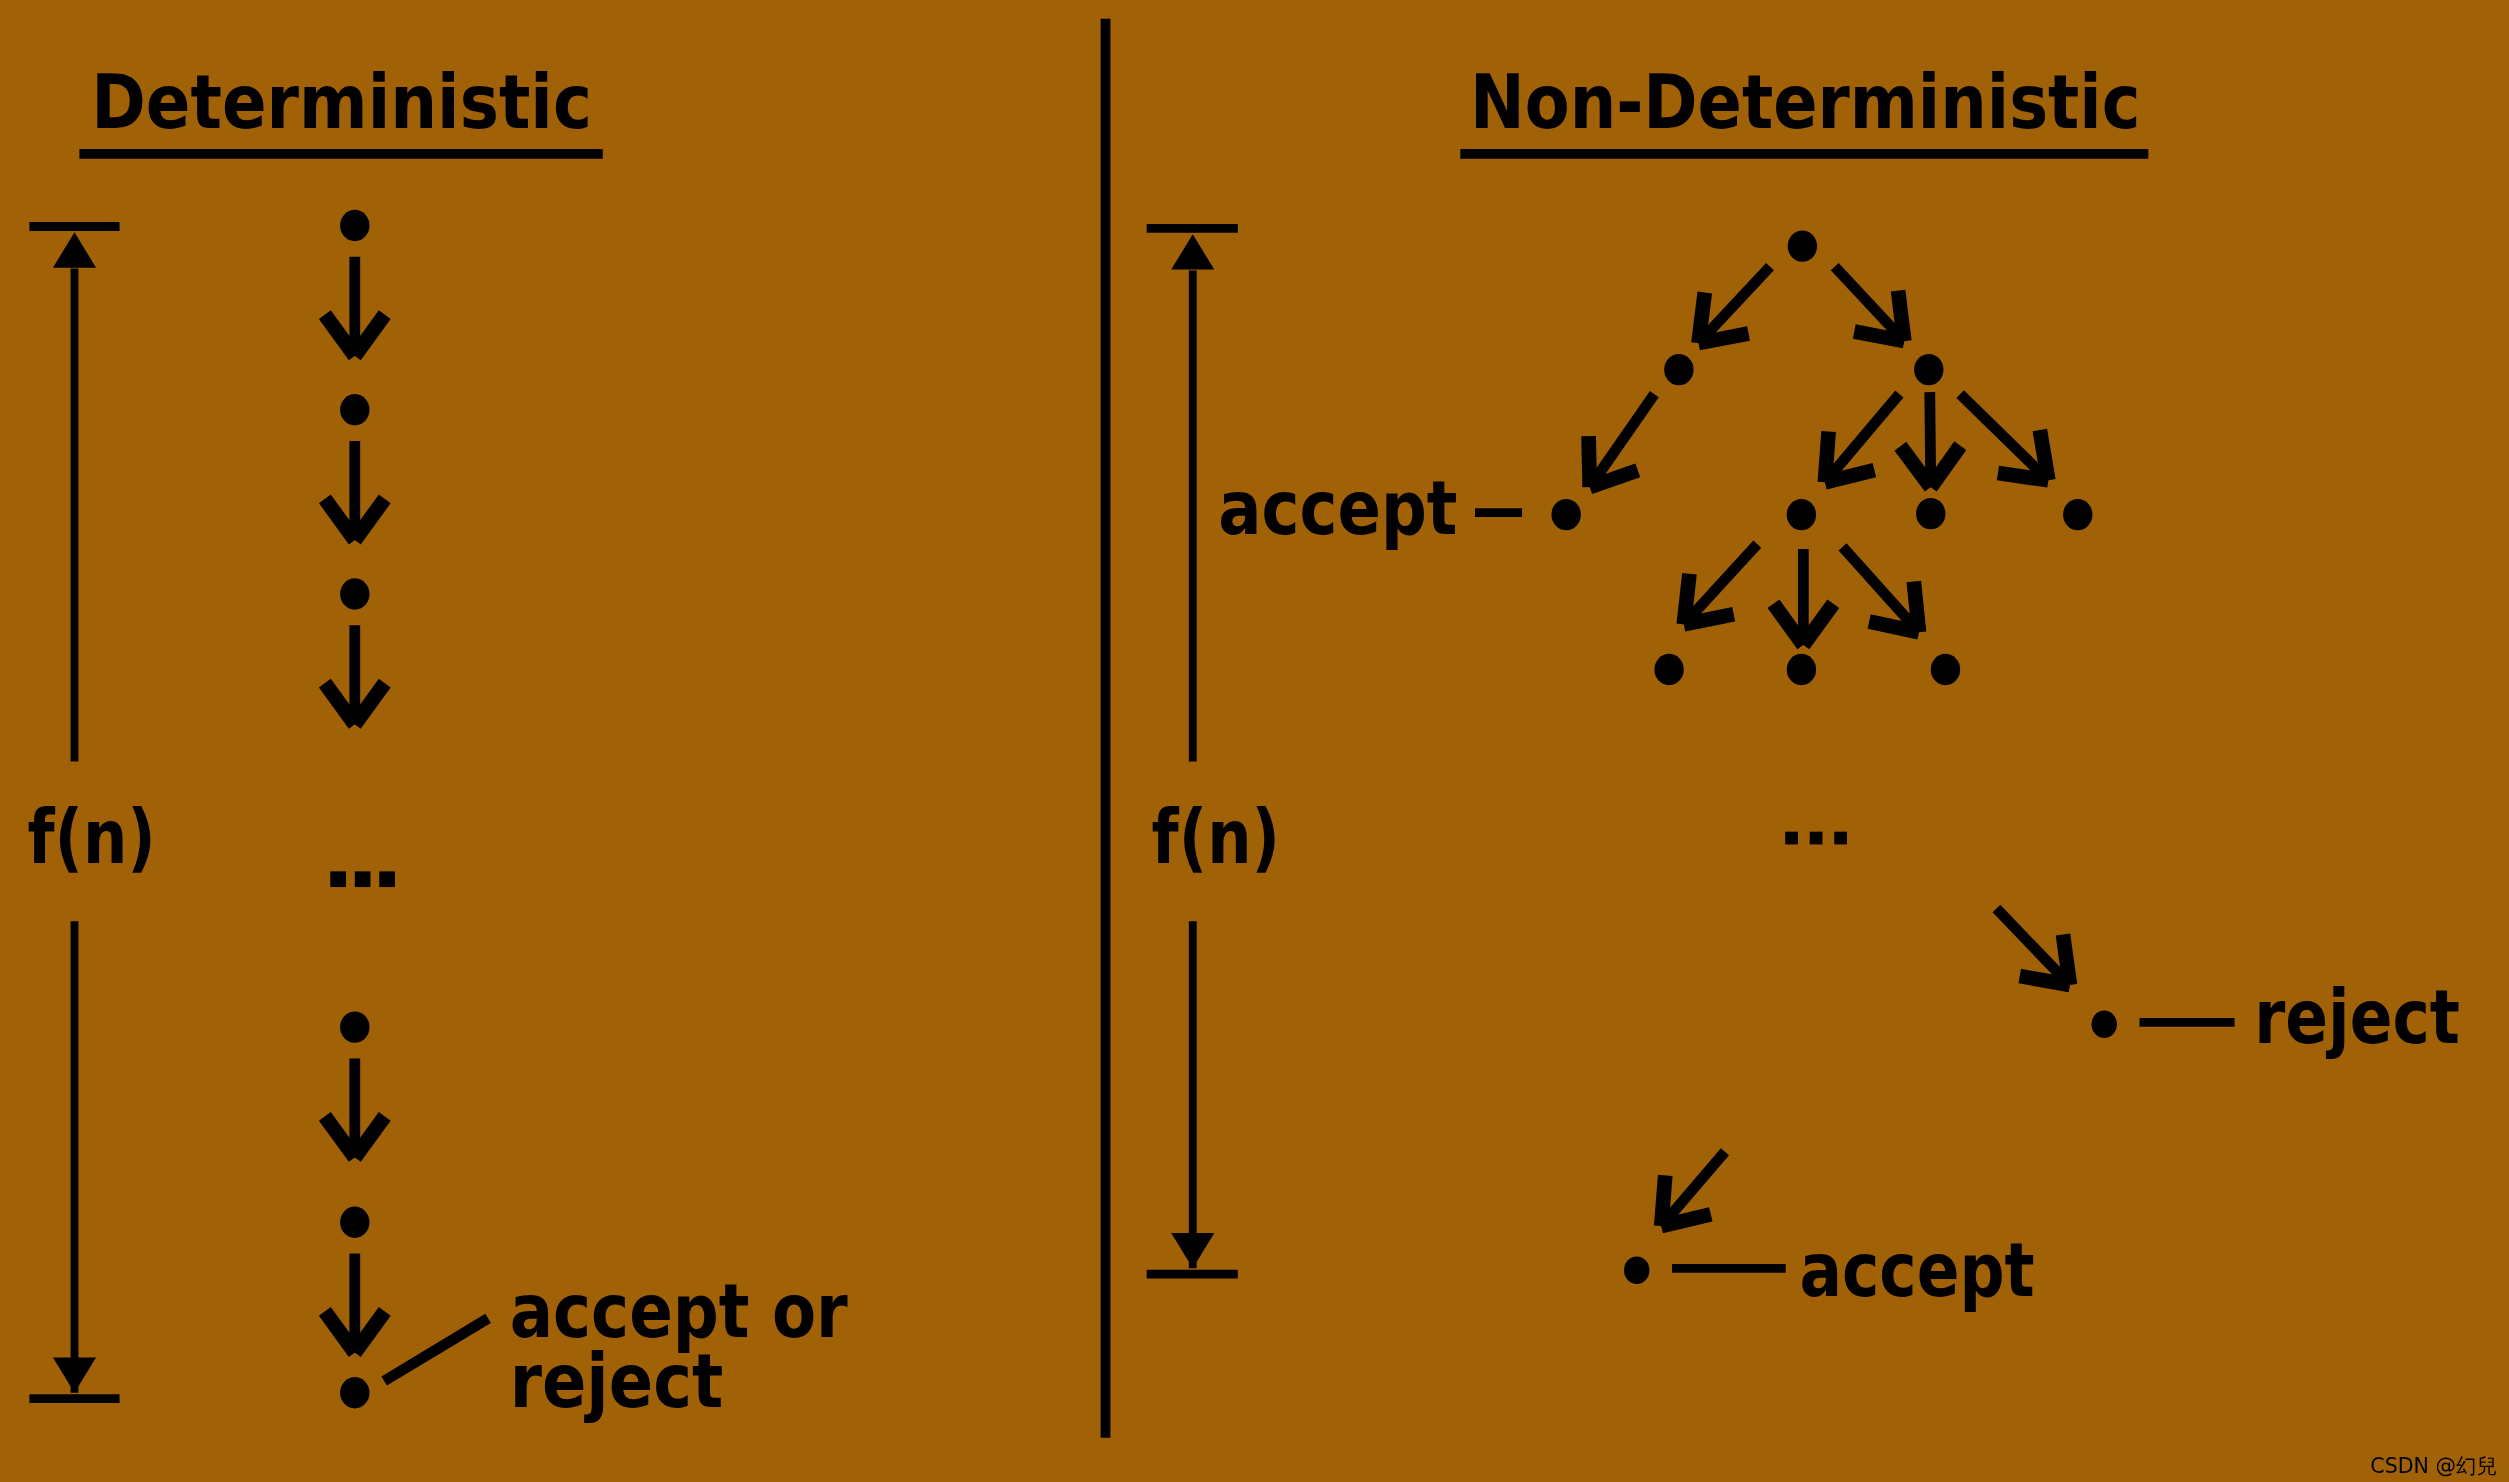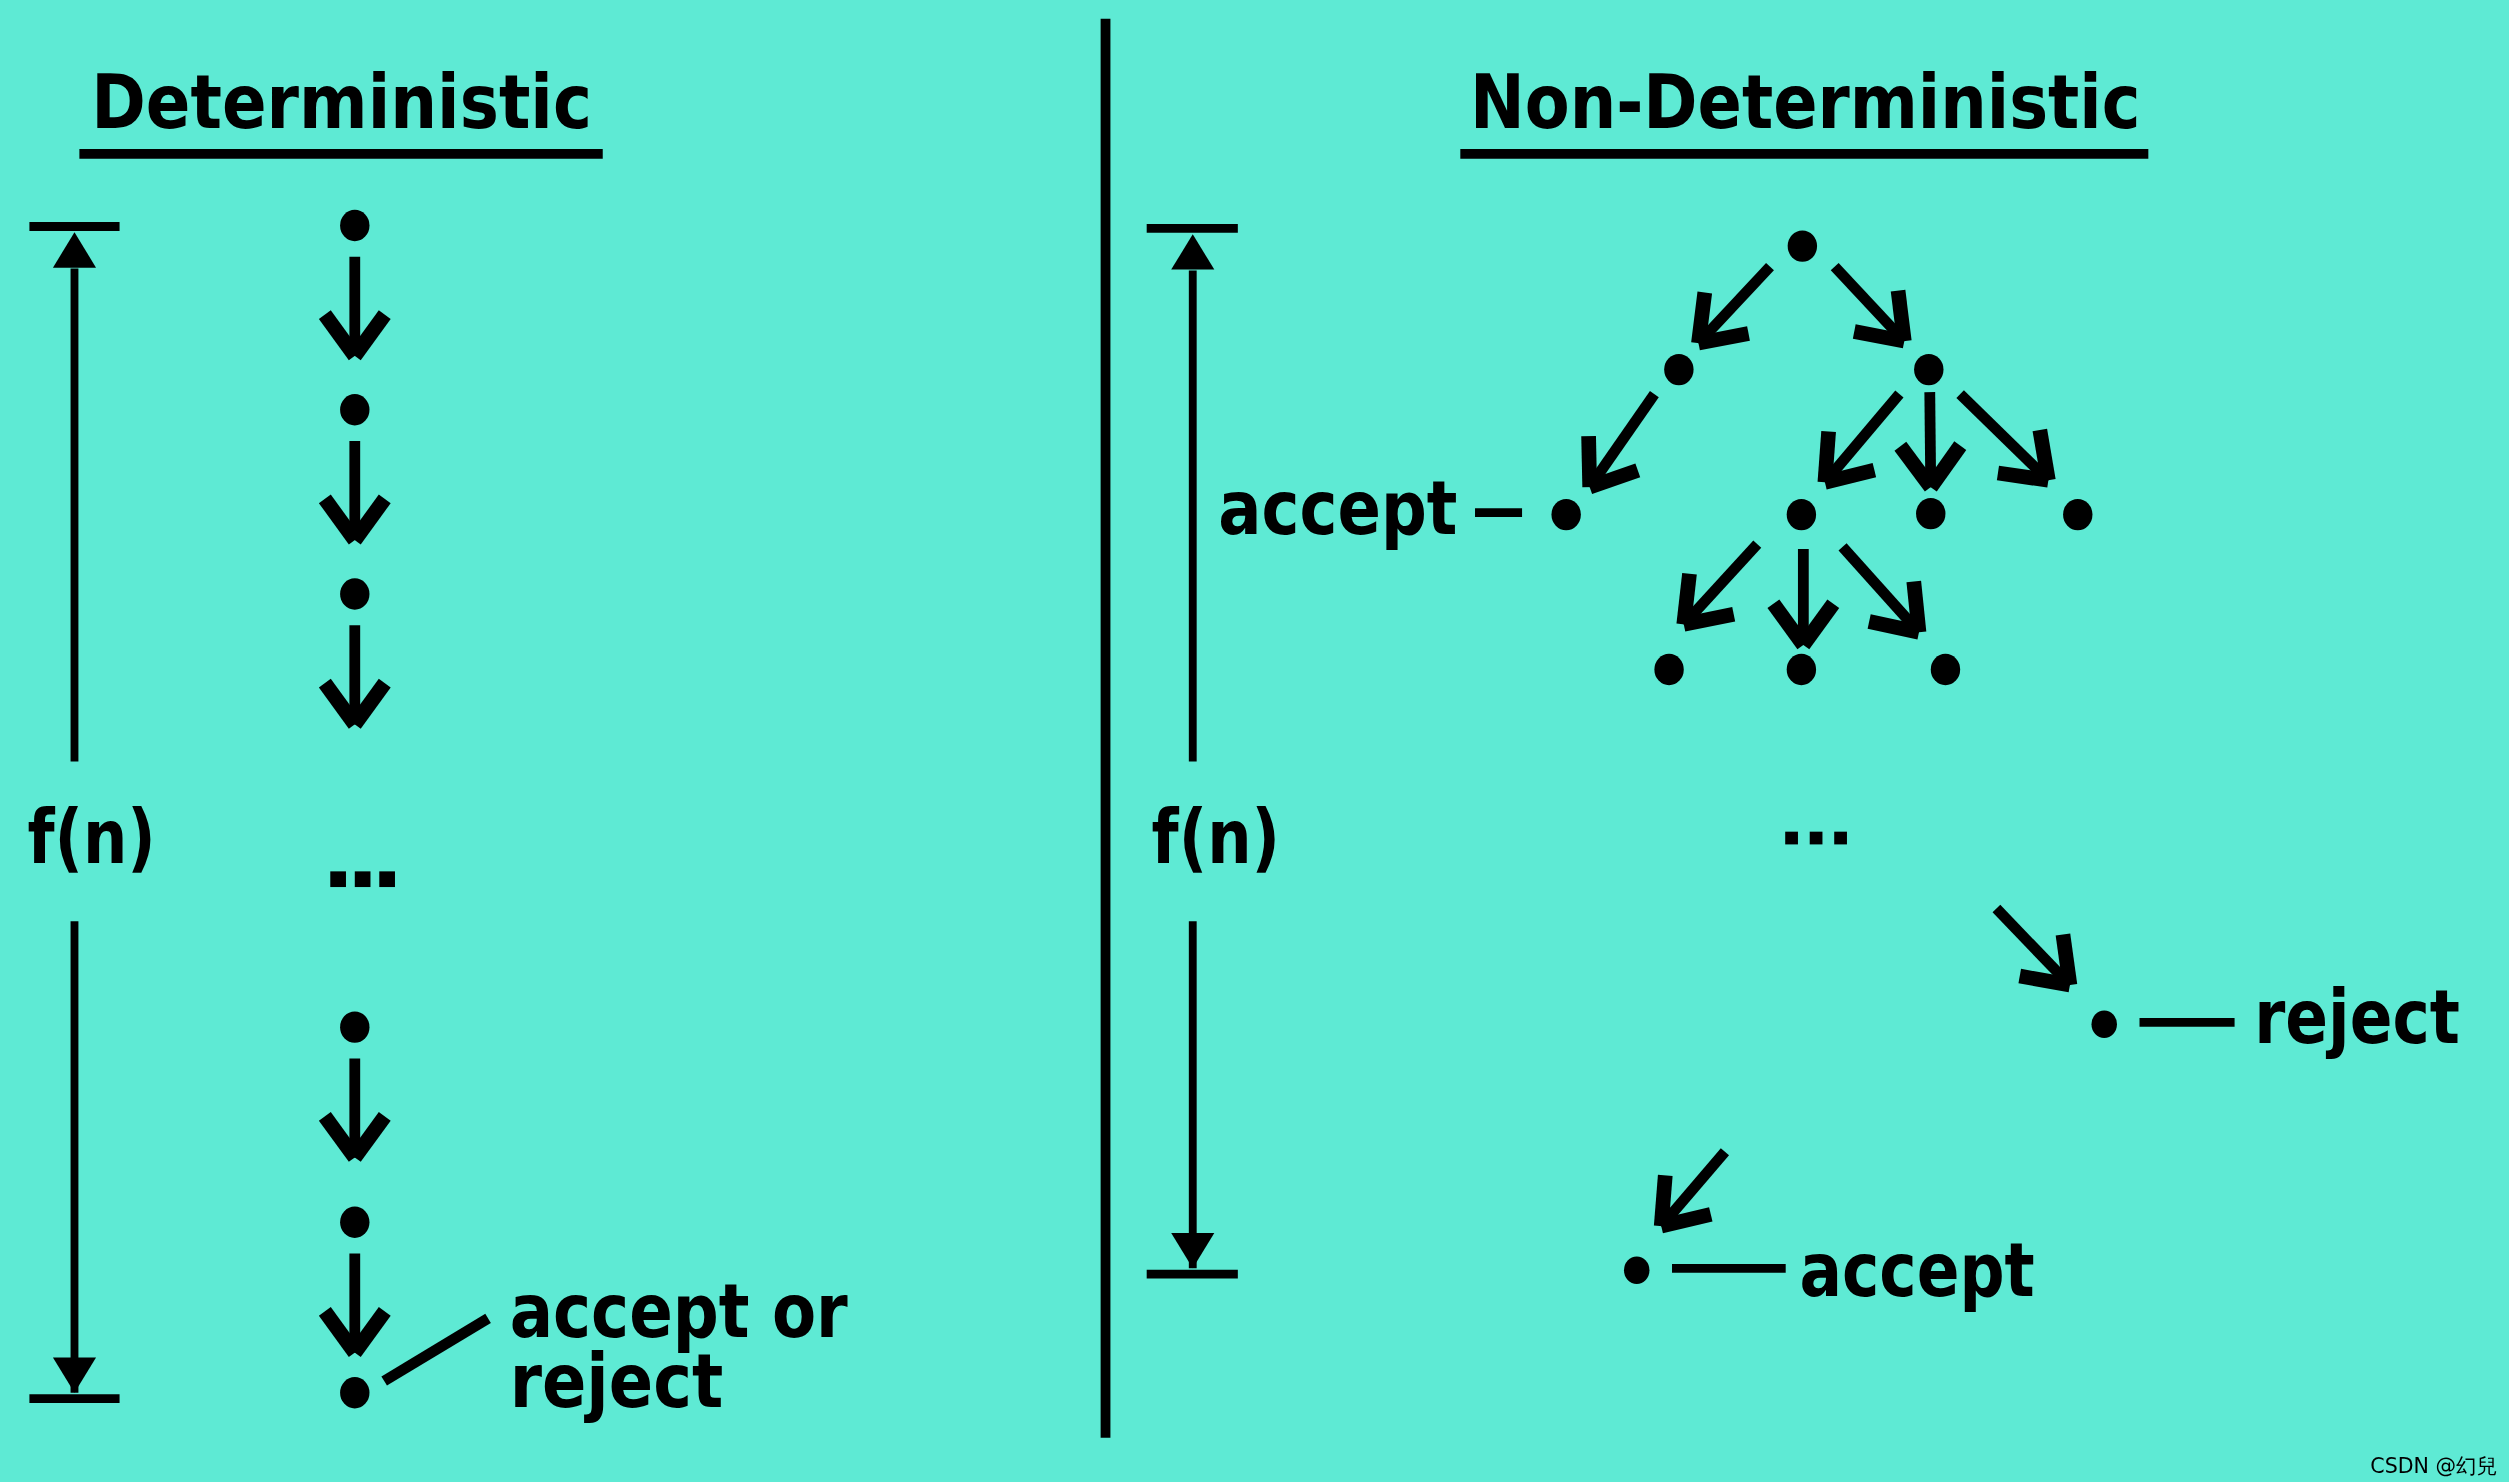--- a/index.html
+++ b/index.html
@@ -1,16 +1,16 @@
 <!DOCTYPE html>
 <html><head>
 <meta charset="utf-8">
 <style>
   html, body { margin: 0; padding: 0; background: #ffffff; }
-  .stage { position: relative; width: 2509px; height: 1483px; background: #5eead4; overflow: hidden; }
+  .stage { position: relative; width: 2509px; height: 1483px; background: #a16207; overflow: hidden; }
   svg { display: block; width: 2509px; height: 1483px; }
   text {
     font-family: "DejaVu Sans", "Liberation Sans", sans-serif;
     font-weight: 700;
     fill: #000000;
   }
   .title { font-size: 76px; }
   .fn { font-size: 76px; }
   .lbl { font-size: 76px; }
   .wm { font-size: 21px; font-weight: 400; font-family: "DejaVu Sans", "Liberation Sans", sans-serif; }

